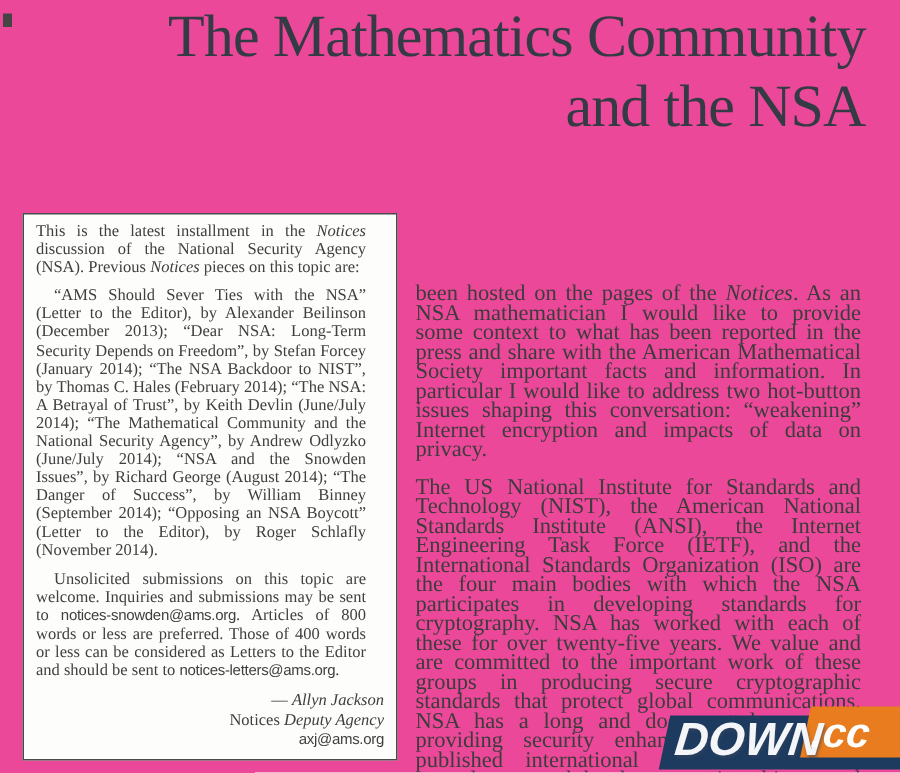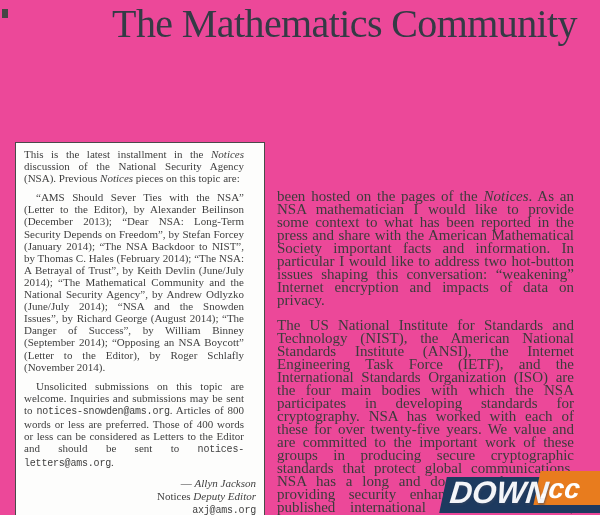--- a/index.html
+++ b/index.html
@@ -12,21 +12,21 @@
          font-family:"Liberation Serif",serif;font-weight:400;
          font-size:40px;line-height:47px;color:#343b45;letter-spacing:-0.6px;}
 
   .info-box{position:absolute;left:15px;top:142px;width:250px;box-sizing:border-box;
             border:1px solid #4a4a4a;background:#fdfdfc;padding:5px 8px 6px 8px;
             font-size:11px;line-height:12.1px;text-align:justify;color:#3f3f3f;}
   .info-box p{margin:0 12px 7px 0;}
   .indent{text-indent:12px;}
   .noindent{text-indent:0;}
   .signature{margin-top:1px;text-align:right;line-height:13px;}
-  .mono{font-family:Liberation Mono, monospace;font-size:10px;letter-spacing:-0.2px;}
+  .mono{font-family:Liberation Sans, sans-serif;font-size:10px;letter-spacing:-0.2px;}
 
   .article-col{position:absolute;left:277px;top:162px;width:297px;
                font-size:15px;line-height:13px;text-align:justify;color:#3c3c3c;margin-top:28px;}
   .article-col p{margin:0;}
   .article-col p.gap-after{margin-bottom:12px;}
 
   .watermark{position:absolute;left:437px;top:465px;width:185px;height:50px;}
   .wm-navy{position:absolute;left:6px;top:12px;width:182px;height:36px;
            background:#1d3a5f;transform:skewX(-12deg);}
   .wm-orange{position:absolute;left:100px;top:6px;width:88px;height:34px;
@@ -39,29 +39,29 @@
          font-family:"Liberation Sans",sans-serif;font-weight:bold;font-style:italic;
          font-size:28px;line-height:34px;color:#ffffff;transform:skewX(-6deg);}
 </style>
 </head>
 <body>
 
 <div class="page">
 
   <div class="corner-mark"></div>
 
-  <h1 class="title"><span>The Mathematics Community</span><br></h1>
+  <h1 class="title"><span>The Mathematics Community</span><br><span>and the NSA</span></h1>
 
   <aside class="info-box">
     <p class="noindent">This is the latest installment in the <i>Notices</i> discussion of the National Security Agency (NSA). Previous <i>Notices</i> pieces on this topic are:</p>
     <p class="indent">“AMS Should Sever Ties with the NSA” (Letter to the Editor), by Alexander Beilinson (December 2013); “Dear NSA: Long-Term Security Depends on Freedom”, by Stefan Forcey (January 2014); “The NSA Backdoor to NIST”, by Thomas C. Hales (February 2014); “The NSA: A Betrayal of Trust”, by Keith Devlin (June/July 2014); “The Mathematical Community and the National Security Agency”, by Andrew Odlyzko (June/July 2014); “NSA and the Snowden Issues”, by Richard George (August 2014); “The Danger of Success”, by William Binney (September 2014); “Opposing an NSA Boycott” (Letter to the Editor), by Roger Schlafly (November 2014).</p>
     <p class="indent">Unsolicited submissions on this topic are welcome. Inquiries and submissions may be sent to <span class="mono">notices-snowden@ams.org</span>. Articles of 800 words or less are preferred. Those of 400 words or less can be considered as Letters to the Editor and should be sent to <span class="mono">notices-letters@ams.org</span>.</p>
     <div class="signature">
       <div>— <i>Allyn Jackson</i></div>
-      <div>Notices <i>Deputy Editor</i></div>
+      <div>Notices <i>Deputy Agency</i></div>
       <div><span class="mono">axj@ams.org</span></div>
     </div>
   </aside>
 
   <section class="article-col">
     <p class="noindent gap-after">been hosted on the pages of the <i>Notices</i>. As an NSA mathematician I would like to provide some context to what has been reported in the press and share with the American Mathematical Society important facts and information. In particular I would like to address two hot-button issues shaping this conversation: “weakening” Internet encryption and impacts of data on privacy.</p>
     <p class="noindent">The US National Institute for Standards and Technology (NIST), the American National Standards Institute (ANSI), the Internet Engineering Task Force (IETF), and the International Standards Organization (ISO) are the four main bodies with which the NSA participates in developing standards for cryptography. NSA has worked with each of these for over twenty-five years. We value and are committed to the important work of these groups in producing secure cryptographic standards that protect global communications. NSA has a long and documented record of providing security enhancements to openly published international standards. However, recently our work has been questioned in several standards that are elliptic curve based, the most significant of which is an NIST-adopted random number generator that I discuss below.</p>
     <p class="indent">NSA mathematicians remain steadfast in advocating secure international standards. Nevertheless,</p>
   </section>
 

